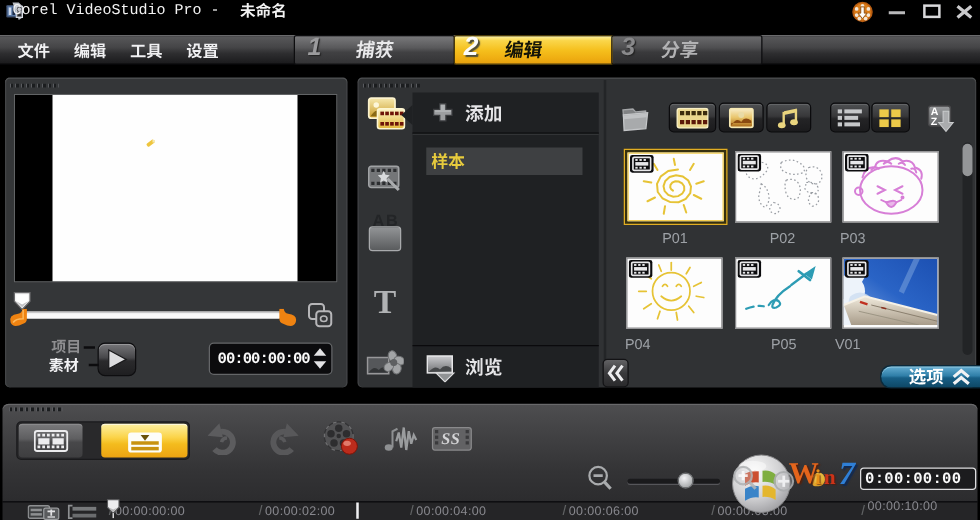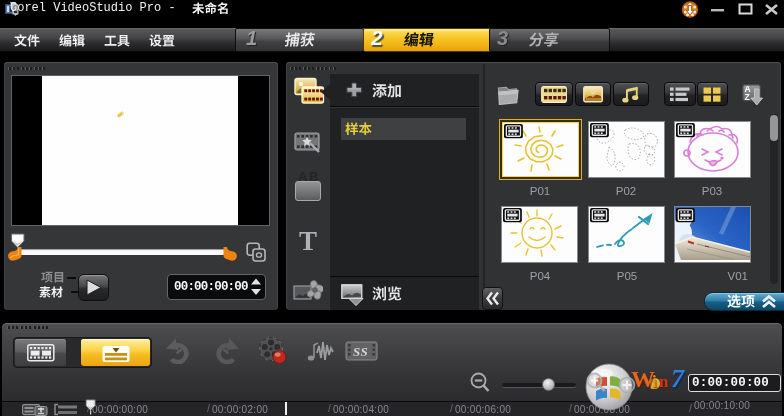--- a/index.html
+++ b/index.html
@@ -484,24 +484,24 @@
       <rect x="4.5" y="3.4" width="2" height="1.6"></rect>
       <rect x="8" y="3.4" width="2" height="1.6"></rect>
       <rect x="11.5" y="3.4" width="2" height="1.6"></rect>
 <rect x="4.5" y="10" width="2" height="1.6"></rect>
       <rect x="8" y="10" width="2" height="1.6"></rect>
       <rect x="11.5" y="10" width="2" height="1.6"></rect>
     </g>
 </svg>
 <div class="abs" style="left:500px;top:184.5px;width:80px;text-align:center;font:11.5px 'Liberation Sans';color:#9da1a6">P01</div>
 <div class="abs" style="left:586px;top:184.5px;width:80px;text-align:center;font:11.5px 'Liberation Sans';color:#9da1a6">P02</div>
-<div class="abs" style="left:672px;top:184.5px;width:80px;text-align:center;font:11.5px 'Liberation Sans';color:#9da1a6">P03</div>
-<div class="abs" style="left:500px;top:269.5px;width:80px;text-align:center;font:11.5px 'Liberation Sans';color:#9da1a6">P04</div>
+<div class="abs" style="left:672px;top:184.5px;width:80px;text-align:left;font:11.5px 'Liberation Sans';color:#9da1a6">P03</div>
+<div class="abs" style="left:500px;top:269.5px;width:80px;font:11.5px 'Liberation Sans';color:#9da1a6">P04</div>
 <div class="abs" style="left:587px;top:269.5px;width:80px;text-align:center;font:11.5px 'Liberation Sans';color:#9da1a6">P05</div>
-<div class="abs" style="left:668px;top:269.5px;width:80px;text-align:right;font:11.5px 'Liberation Sans';color:#9da1a6">V01</div>
+<div class="abs" style="left:668px;top:269.5px;width:80px;text-align:left;font:11.5px 'Liberation Sans';color:#9da1a6">V01</div>
 <div class="abs" style="left:770px;top:114px;width:8px;height:170px;background:#222426;border-radius:4px"></div>
 <div class="abs" style="left:770px;top:115px;width:8px;height:26px;background:#949698;border-radius:4px"></div>
 <div class="abs" style="left:704px;top:292px;width:80px;height:19px;border-radius:9px 0 0 9px;background:linear-gradient(180deg,#66aed2 0%,#2f7ea8 45%,#175e85 55%,#0e4765 100%);border:1px solid #0a2a3c;border-right:none;box-shadow:inset 0 1px 0 #90c8e0"></div>
 <div class="abs" style="left:727px;top:294px">
     <svg style="position:absolute;overflow:visible" width="28" height="16">
       <path d="M0.6 1.8C1.4 2.4 2.3 3.4 2.7 4.1L4.1 3.1C3.7 2.4 2.7 1.5 1.9 0.8ZM5.9 0.9C5.6 2.1 5 3.3 4.2 4.1C4.6 4.3 5.3 4.7 5.6 5C5.9 4.6 6.2 4.1 6.5 3.6H8.3V5.2H4.4V6.7H6.7C6.5 8.1 6 9.1 4.1 9.8C4.5 10.2 5 10.8 5.2 11.2C7.5 10.2 8.2 8.7 8.4 6.7H9.3V9.1C9.3 10.6 9.6 11.1 11 11.1C11.2 11.1 11.8 11.1 12 11.1C13 11.1 13.5 10.6 13.6 8.8C13.2 8.7 12.5 8.4 12.2 8.1C12.1 9.4 12.1 9.6 11.8 9.6C11.7 9.6 11.3 9.6 11.3 9.6C11 9.6 11 9.5 11 9.1V6.7H13.4V5.2H9.9V3.6H12.9V2.2H9.9V0.5H8.3V2.2H7.2C7.3 1.9 7.4 1.5 7.5 1.2ZM3.8 5.8H0.6V7.4H2.2V11C1.6 11.3 1 11.7 0.4 12.2L1.6 13.7C2.3 12.8 3.1 12 3.6 12C3.9 12 4.4 12.4 4.9 12.8C5.9 13.3 7 13.5 8.6 13.5C10 13.5 12.1 13.4 13.2 13.3C13.2 12.9 13.4 12.1 13.6 11.6C12.2 11.8 10.1 11.9 8.7 11.9C7.2 11.9 6 11.8 5.1 11.3C4.5 10.9 4.2 10.6 3.8 10.5Z M22.4 5.6V8.4C22.4 9.8 21.9 11.4 18.2 12.3C18.6 12.6 19 13.3 19.2 13.6C23.2 12.4 24.1 10.4 24.1 8.4V5.6ZM23.6 11.3C24.6 11.9 25.9 12.9 26.5 13.5L27.7 12.4C27 11.8 25.6 10.9 24.6 10.3ZM14.3 9.4 14.7 11.2C16 10.7 17.8 10.1 19.4 9.5L19.2 8.1L17.8 8.5V3.5H19.2V1.9H14.5V3.5H16.1V8.9ZM19.8 3.6V10.2H21.4V5H25.1V10.1H26.8V3.6H23.5L24.1 2.5H27.5V1H19.4V2.5H22.1C22 2.8 21.9 3.2 21.8 3.6Z" fill="#ffffff"></path>
     </svg>
   </div>
 <svg class="abs" style="left:760px;top:294px" width="20" height="16">
 <path d="M3,7.5 L9,2.5 L15,7.5 M3,13 L9,8 L15,13" stroke="#f2f2f4" stroke-width="2.6" fill="none"></path>

